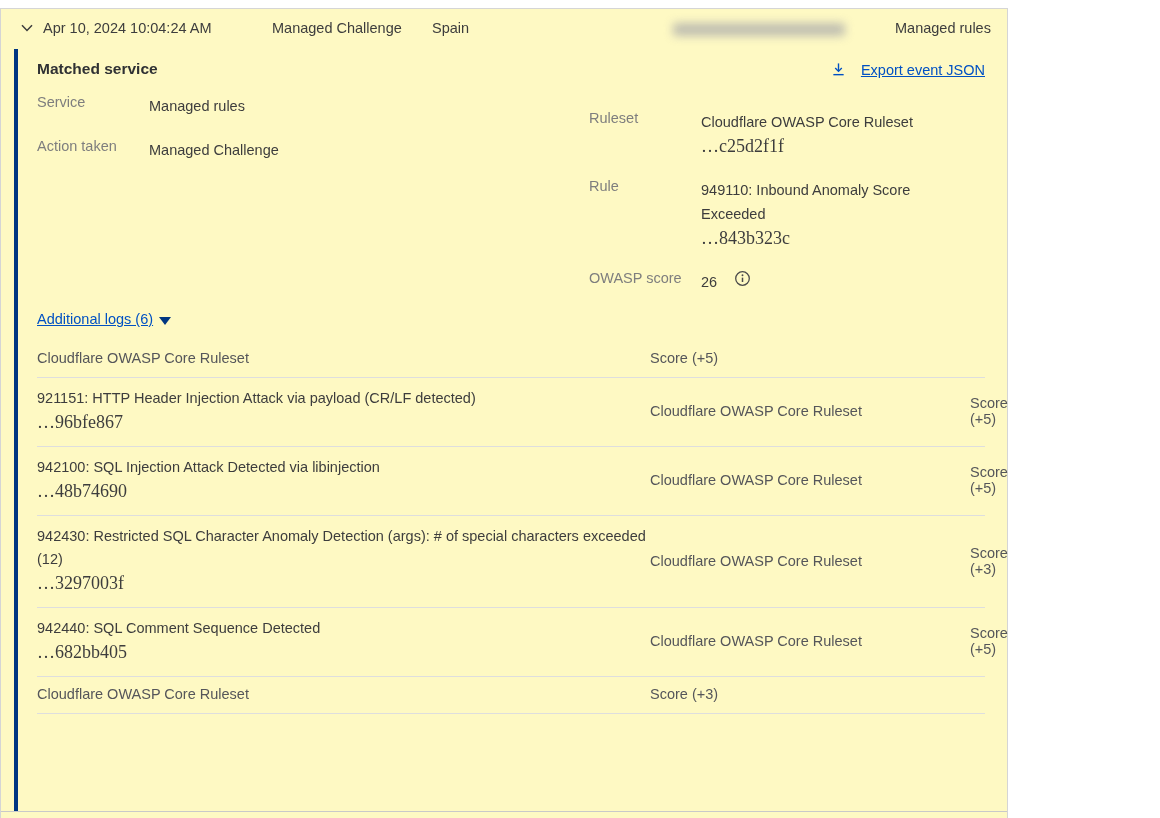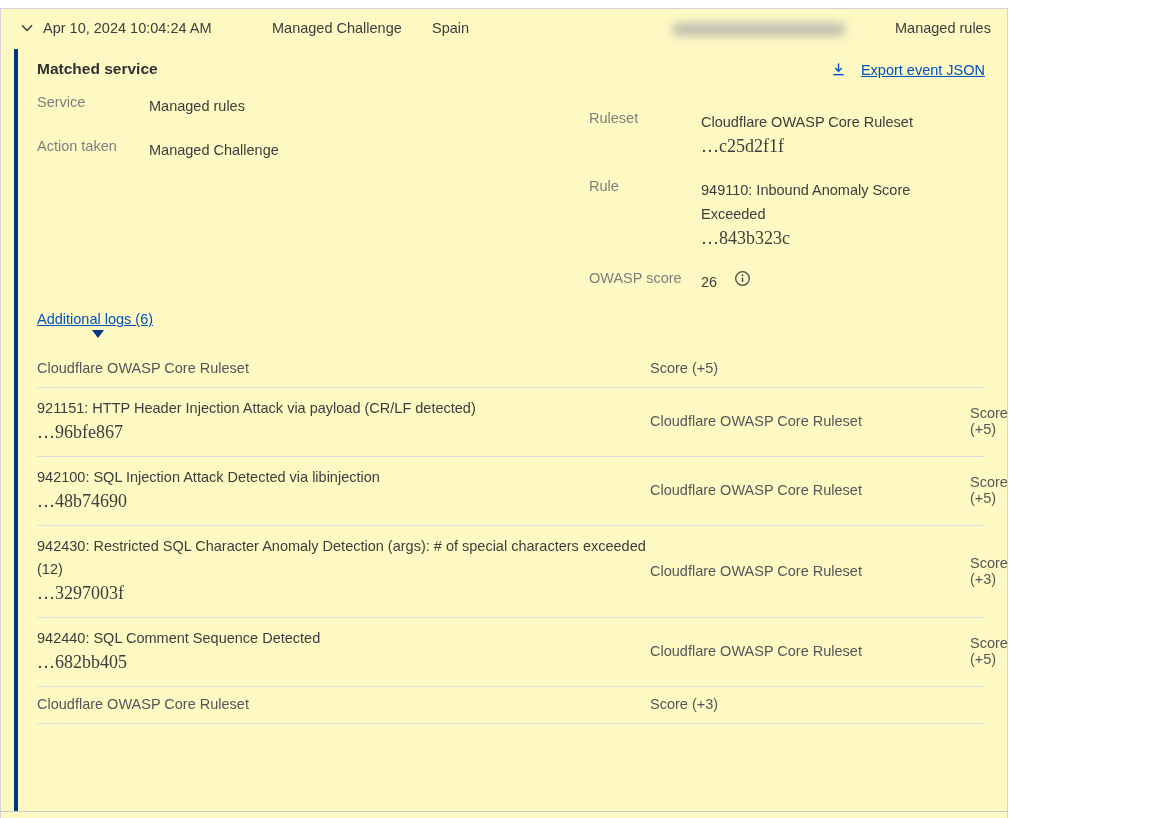--- a/index.html
+++ b/index.html
@@ -43,21 +43,21 @@
   .field-label { width:112px; flex:0 0 112px; color:#7e7e7e; }
   .field-value { color:#3d3d3d; line-height:24px; }
   .col-right { position:absolute; left:552px; top:16px; width:380px; }
   .col-right .field-row { margin-bottom:19px; }
   .col-right .field-value { width:242px; }
   .mono { font-family:Liberation Serif, serif; font-size:18px; color:#3d3d3d; line-height:24px; }
   .owasp-val { display:inline-flex; align-items:center; gap:17px; }
   .info-icon { cursor:pointer; display:inline-block; }
 
   .logs-toggle-row { margin-top:36px; }
-  .logs-toggle { display:inline-flex; align-items:center;flex-direction:column; }
+  .logs-toggle { display:inline-flex; align-items:center; }
   .tri-down {
     display:inline-block; width:0; height:0; margin-left:6px; margin-top:3px;
     border-left:6.5px solid transparent; border-right:6.5px solid transparent;
     border-top:8px solid #003681;
   }
 
   .logs-table { margin-top:13px; }
   .log-row {
     display:grid; grid-template-columns:613px 320px 1fr;
     border-bottom:1px solid #dedede; padding:9px 0 11px;

